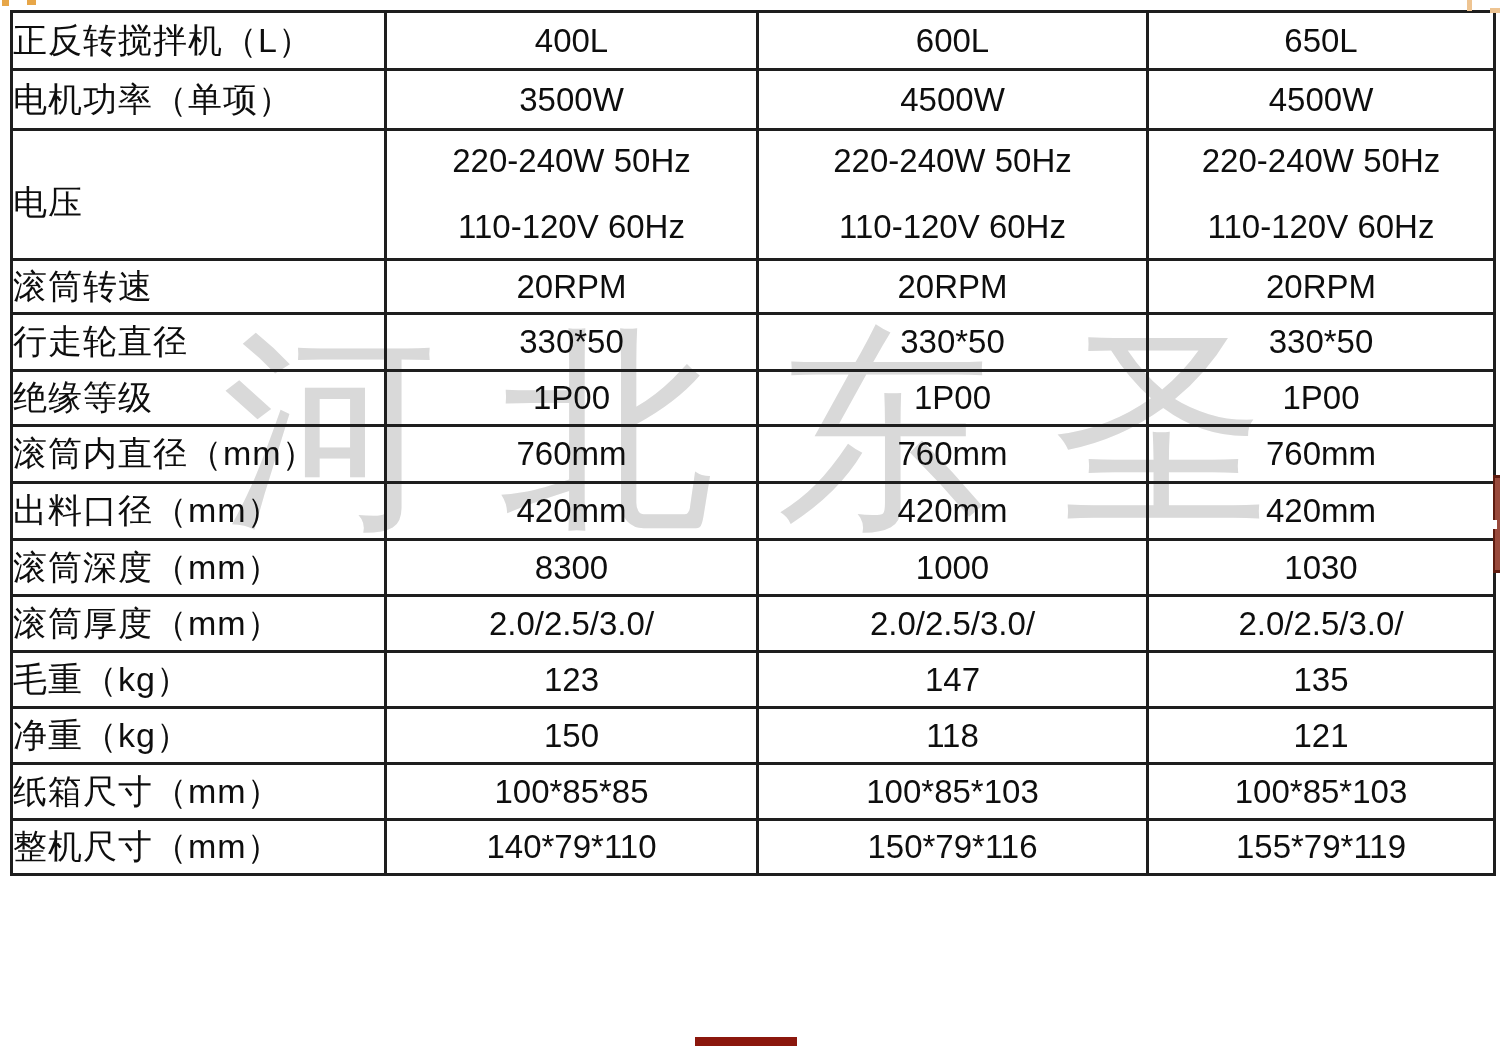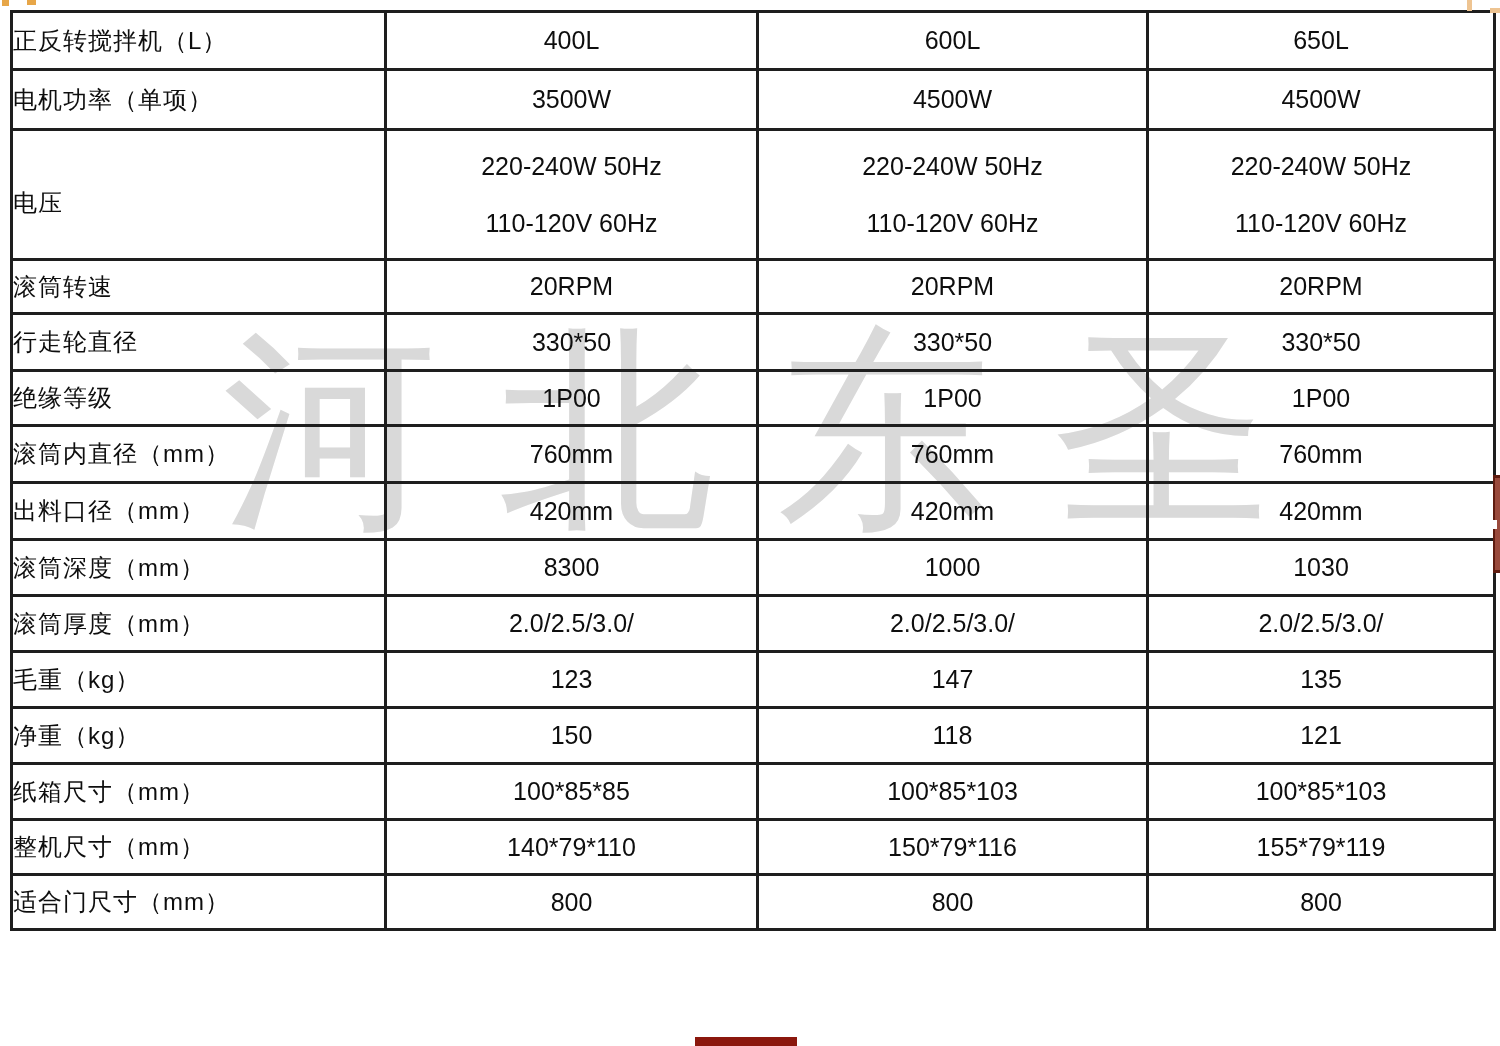--- a/index.html
+++ b/index.html
@@ -44,27 +44,27 @@
     background: transparent;
   }
   table.spec td {
     border: 3px solid #1e1e1e;
     color: #0e0e0e;
     vertical-align: middle;
     padding: 0;
     overflow: hidden;
   }
   td.lbl {
-    font-size: 24px;
+    font-size: 34px;
     text-align: left;
     padding-left: 20px;
     letter-spacing: 1px;
   }
   td.val {
-    font-size: 25px;
+    font-size: 33px;
     text-align: center;
   }
   td.lbl.voltage-lbl {
     vertical-align: middle;
   }
   td.lbl.voltage-lbl .shift-down {
     position: relative;
     top: 8px;
   }
   .v2 .line1 { margin-bottom: 31px; }
@@ -188,26 +188,20 @@
         <td class="val">100*85*85</td>
         <td class="val">100*85*103</td>
         <td class="val">100*85*103</td>
       </tr>
       <tr style="height:55px">
         <td class="lbl">整机尺寸（mm）</td>
         <td class="val">140*79*110</td>
         <td class="val">150*79*116</td>
         <td class="val">155*79*119</td>
       </tr>
-      <tr style="height:55px">
-        <td class="lbl">适合门尺寸（mm）</td>
-        <td class="val">800</td>
-        <td class="val">800</td>
-        <td class="val">800</td>
-      </tr>
     </tbody>
   </table>
 
   <div class="artifact speck-tl-1"></div>
   <div class="artifact speck-tl-2"></div>
   <div class="artifact speck-tr-1"></div>
   <div class="artifact speck-tr-2"></div>
   <div class="artifact red-tab"></div>
   <div class="artifact red-tab-notch"></div>
   <div class="artifact red-bar"></div>

